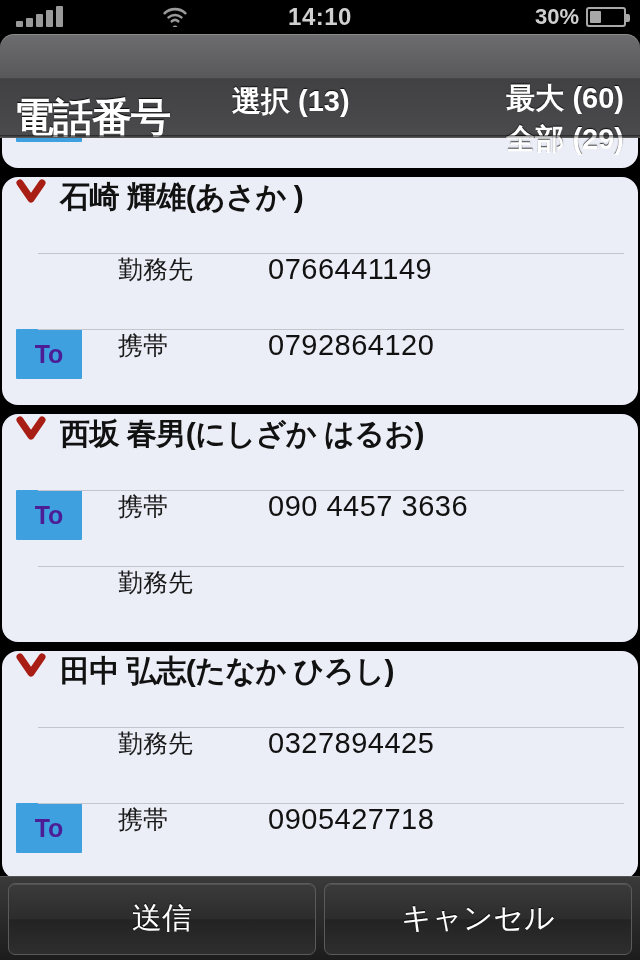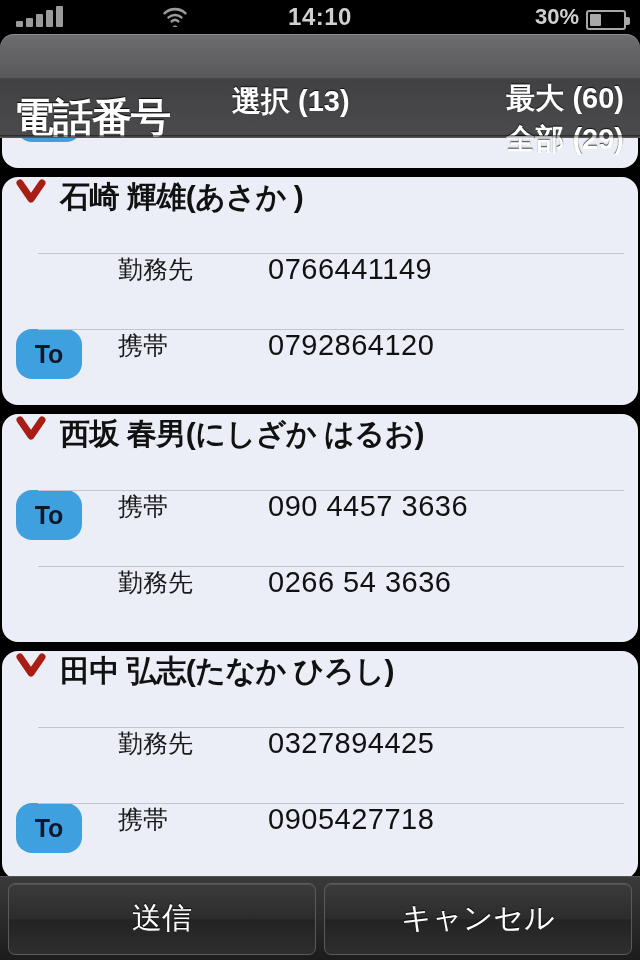--- a/index.html
+++ b/index.html
@@ -18,21 +18,21 @@
     display:flex; align-items:center;
   }
   .sb-left{ position:absolute; left:16px; display:flex; align-items:flex-end; gap:3px; height:20px; }
   .bar{ width:7px; background:#9a9a9a; border-radius:1px; }
   .bar.b1{height:6px;} .bar.b2{height:9px;} .bar.b3{height:13px;} .bar.b4{height:17px;} .bar.b5{height:21px;}
   .sb-wifi{ position:absolute; left:160px; top:5px; }
   .sb-time{
     position:absolute; left:0; width:640px; text-align:center;
     font-size:24px; font-weight:bold; color:#cfcfcf; letter-spacing:0.5px;
   }
-  .sb-right{ position:absolute; right:14px; display:flex; align-items:flex-end; gap:7px; }
+  .sb-right{ position:absolute; right:14px; display:flex; align-items:center; gap:7px; }
   .sb-batt-pct{ font-size:22px; font-weight:bold; color:#cfcfcf; }
   .batt{
     position:relative; width:40px; height:20px;
     border:2px solid #a8a8a8; border-radius:3px;
   }
   .batt::after{
     content:""; position:absolute; right:-6px; top:5px;
     width:4px; height:8px; background:#a8a8a8; border-radius:0 2px 2px 0;
   }
   .batt-fill{
@@ -94,24 +94,24 @@
     width:58px; display:flex; align-items:center; justify-content:center;
     flex:0 0 58px;
   }
   .name-text{
     font-size:30px; font-weight:bold; color:#111;
     letter-spacing:-0.5px; white-space:nowrap;
   }
 
   .to-slot{ flex:0 0 98px; display:flex; align-items:center; padding-left:14px; }
   .to-badge{
-    width:66px; height:50px; border-radius:16px;
+    width:66px; height:50px; border-radius:1px;
     background:#3fa0e0;
     display:flex; align-items:center; justify-content:center;
-    font-size:25px; font-weight:bold; color:#0f172a;
+    font-size:25px; font-weight:bold; color:#4c1d95;
   }
   .to-badge.hidden{ visibility:hidden; }
 
   .ph-label{
     flex:0 0 168px; font-size:25px; color:#1a1a1a; padding-left:18px;
   }
   .ph-number{
     font-size:29px; color:#111; letter-spacing:0.5px; white-space:nowrap;
   }
 
@@ -220,21 +220,20 @@
               <span class="to-badge">To</span>
             </span>
             <span class="ph-label">携帯</span>
             <span class="ph-number">090 4457 3636</span>
           </div>
           <div class="row detail-row">
             <span class="to-slot">
               <span class="to-badge hidden">To</span>
             </span>
             <span class="ph-label">勤務先</span>
-            <span class="ph-number">0266 54 3636</span>
           </div>
         </div>
         <div class="card">
           <div class="row name-row">
             <span class="chevron">
               <svg width="30" height="28" viewBox="0 0 30 28">
                 <path d="M4 6 L15 22 L26 6" fill="none" stroke="#a81d14" stroke-width="7" stroke-linecap="round" stroke-linejoin="round"></path>
               </svg>
             </span>
             <span class="name-text">田中 弘志(たなか ひろし)</span>

